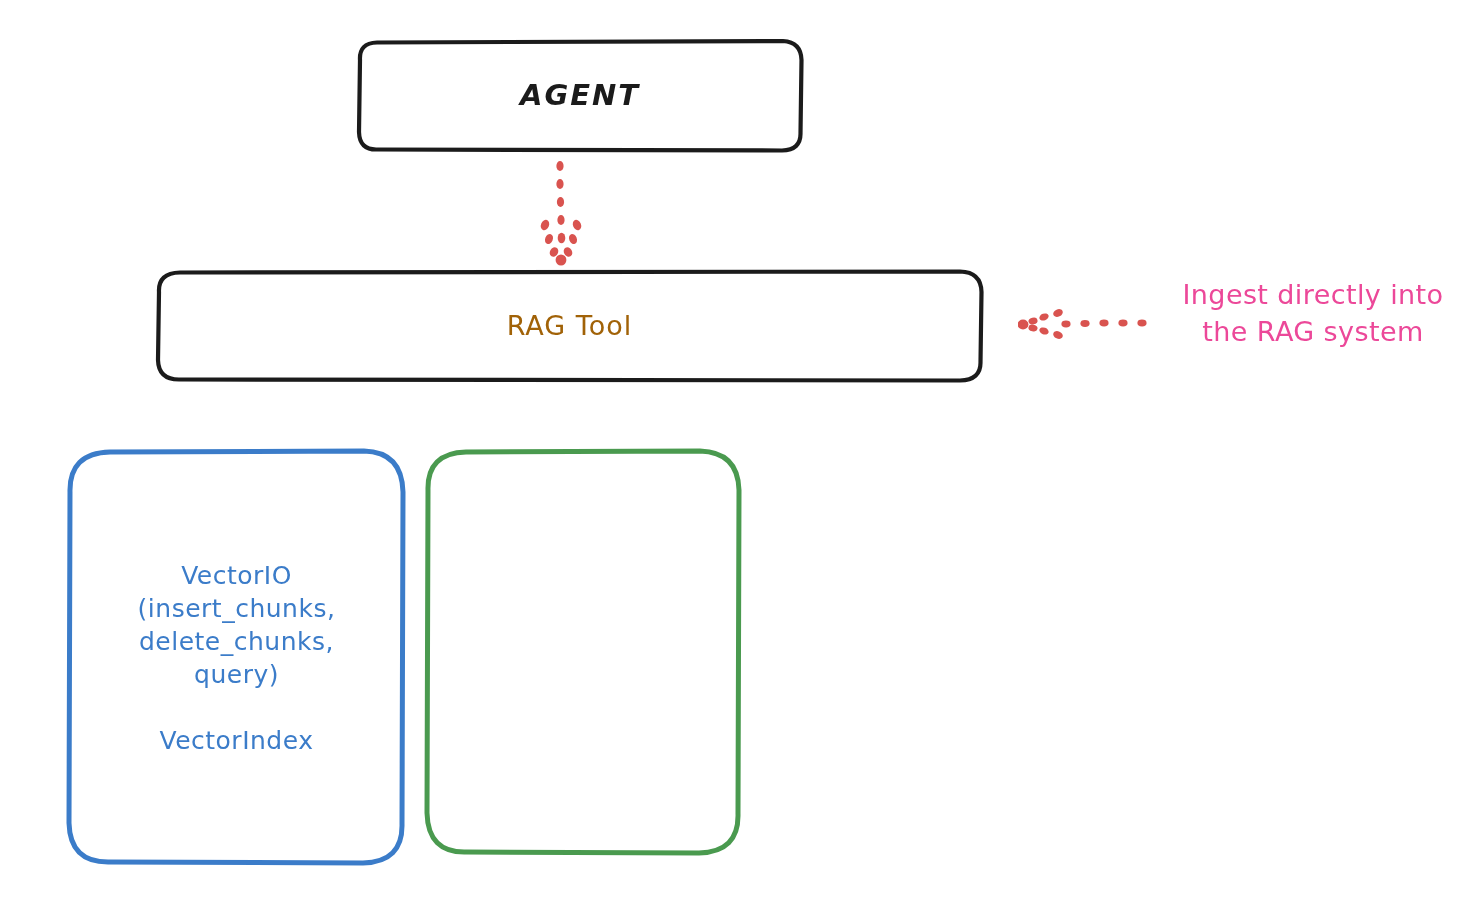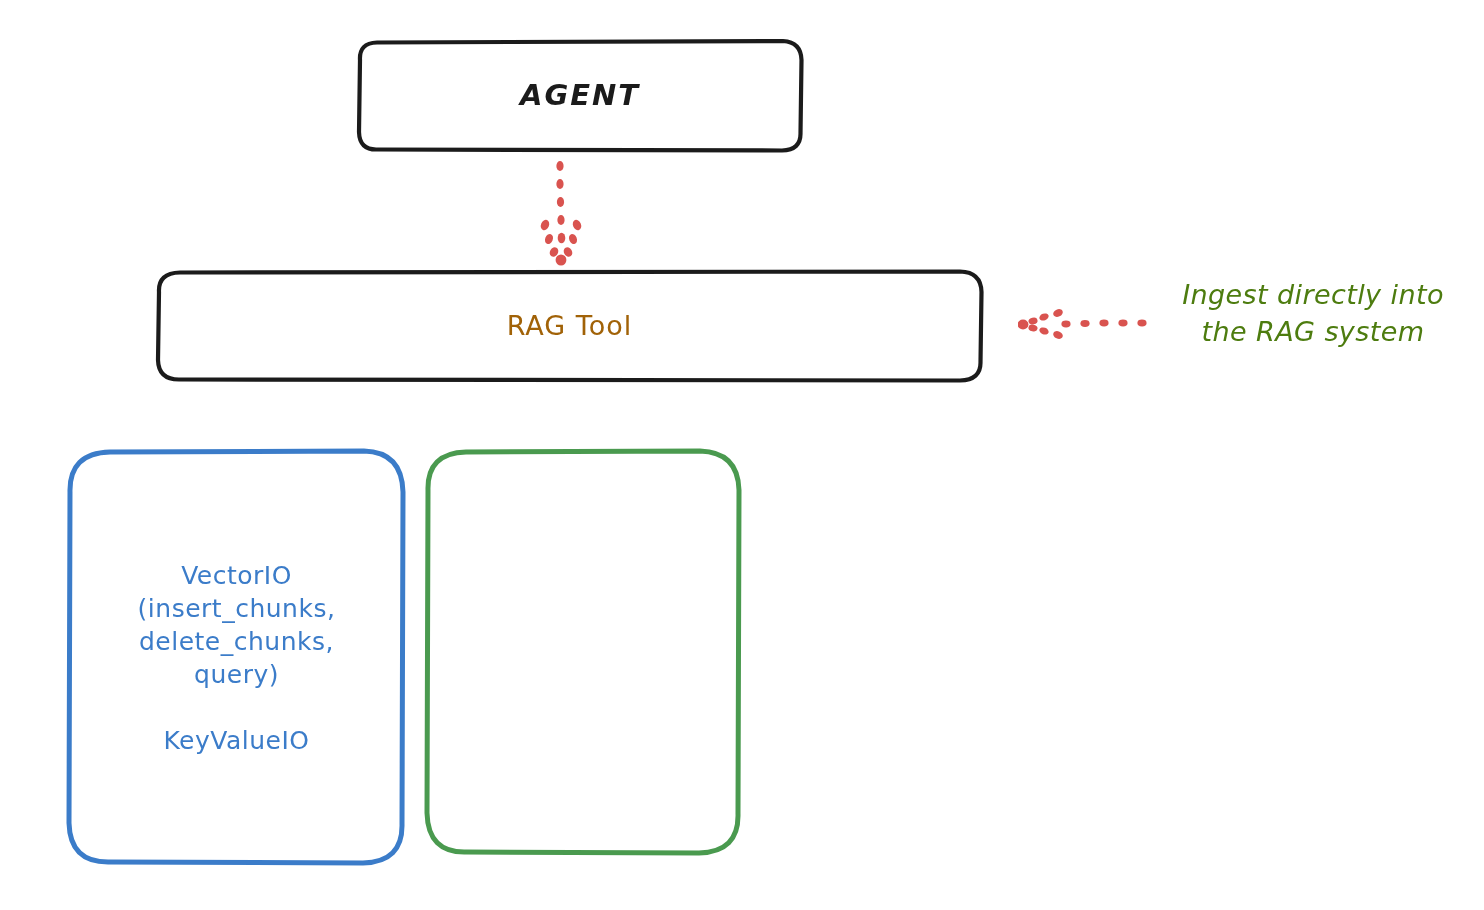--- a/index.html
+++ b/index.html
@@ -129,25 +129,24 @@
   
   #ingest-annotation {
     position: absolute;
     left: 1148px;
     top: 277px;
     width: 330px;
     font-family: "DejaVu Sans", sans-serif;
     font-size: 27px;
     font-weight: 500;
     line-height: 1.36;
-    color: #4d7c0f;
+    color: #ec4899;
     text-align: center;
     white-space: pre-line;
     letter-spacing: 0.4px;
-    font-style: italic;
   }
 </style>
 </head>
 <body>
 
 <div id="canvas">
 
   <div class="node" id="agent-node">
     <svg class="frame" viewBox="0 0 450 116" preserveAspectRatio="none">
       <path d="M 22,4.5 L 428,3 Q 446,4 446.5,22 L 445.5,95 Q 446,112 427,112.5 L 22,111.5 Q 4.5,112 4,94 L 5,22 Q 4,5 22,4.5 Z" fill="#ffffff" stroke="#1b1b1b" stroke-width="4.2" stroke-linecap="round" stroke-linejoin="round"></path>
@@ -205,21 +204,21 @@
 
   <div class="node provider" id="vector-io-node">
     <svg class="frame" viewBox="0 0 341 419" preserveAspectRatio="none">
       <path d="M 44,4 L 298,3 Q 336,4 337,44 L 336,376 Q 337,414 297,415 L 44,414 Q 4,415 3,375 L 4,44 Q 3,5 44,4 Z" fill="#ffffff" stroke="#3b7cc9" stroke-width="5" stroke-linecap="round" stroke-linejoin="round"></path>
     </svg>
     <div class="node-label">VectorIO
 (insert_chunks,
 delete_chunks,
 query)
 
-KeyValueIO</div>
+VectorIndex</div>
   </div>
 
   <div class="node provider" id="key-value-io-node">
     <svg class="frame" viewBox="0 0 318 408" preserveAspectRatio="none">
       <path d="M 42,4 L 276,3 Q 314,4 315,42 L 314,366 Q 315,404 275,405 L 42,404 Q 4,405 3,365 L 4,42 Q 3,5 42,4 Z" fill="#ffffff" stroke="#4a9a4f" stroke-width="5" stroke-linecap="round" stroke-linejoin="round"></path>
     </svg>
   </div>
 
 
 </div>

